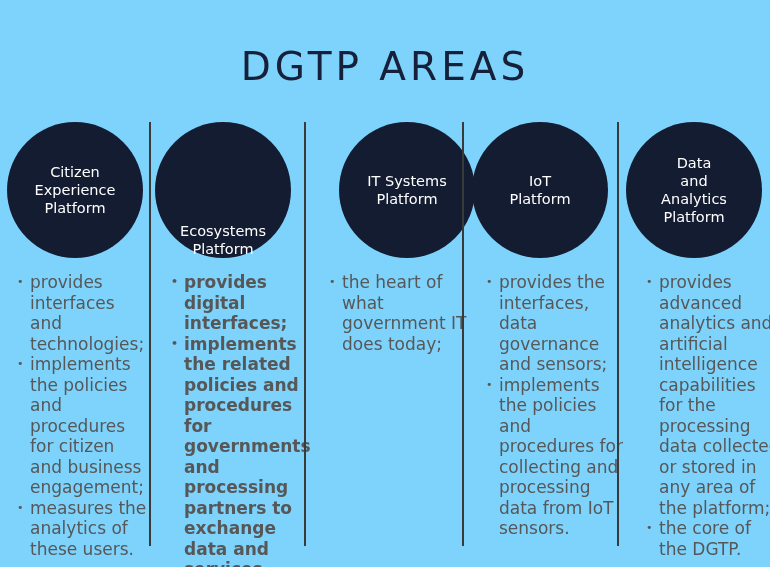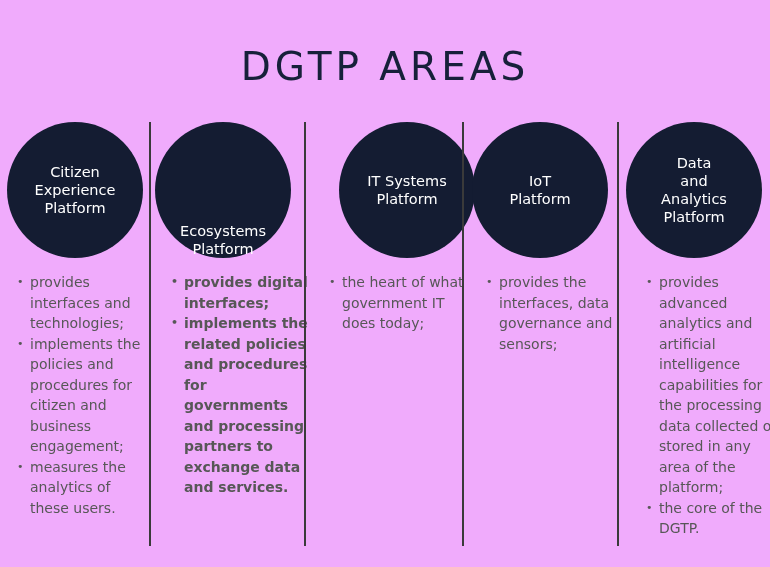--- a/index.html
+++ b/index.html
@@ -11,21 +11,21 @@
     height: 567px;
     background: #ffffff;
     font-family: "DejaVu Sans", sans-serif;
     overflow: hidden;
     position: relative;
   }
   #page {
     position: relative;
     width: 770px;
     height: 567px;
-    background: #f0abfc;
+    background: #7dd3fc;
   }
   .title {
     position: absolute;
     top: 44px;
     left: 0;
     width: 770px;
     text-align: center;
     font-family: "DejaVu Sans", sans-serif;
     font-size: 39px;
     font-weight: 500;
@@ -75,21 +75,21 @@
     padding: 0 6px;
     white-space: pre-line;
   }
   .bullets {
     position: absolute;
     margin: 0;
     padding: 0 0 0 22px;
     list-style: none;
     color: #575757;
     font-family: "DejaVu Sans", sans-serif;
-    font-size: 14px;
+    font-size: 17px;
     line-height: 20.5px;
   }
   .bullets li {
     position: relative;
     margin: 0 0 0 0;
     padding: 0;
   }
   .bullets li::before {
     content: "\2022";
     position: absolute;
@@ -166,20 +166,21 @@
       <div class="divider"></div>
     </div>
 
     <div class="column" id="col-4">
       <div class="circle">
         <div class="circle-label">IoT
 Platform</div>
       </div>
       <ul class="bullets">
         <li>provides the interfaces, data governance and sensors;</li>
+        <li>implements the policies and procedures for collecting and processing data from IoT sensors.</li>
       </ul>
       <div class="divider"></div>
     </div>
 
     <div class="column" id="col-5">
       <div class="circle">
         <div class="circle-label">Data
 and
 Analytics
 Platform</div>

